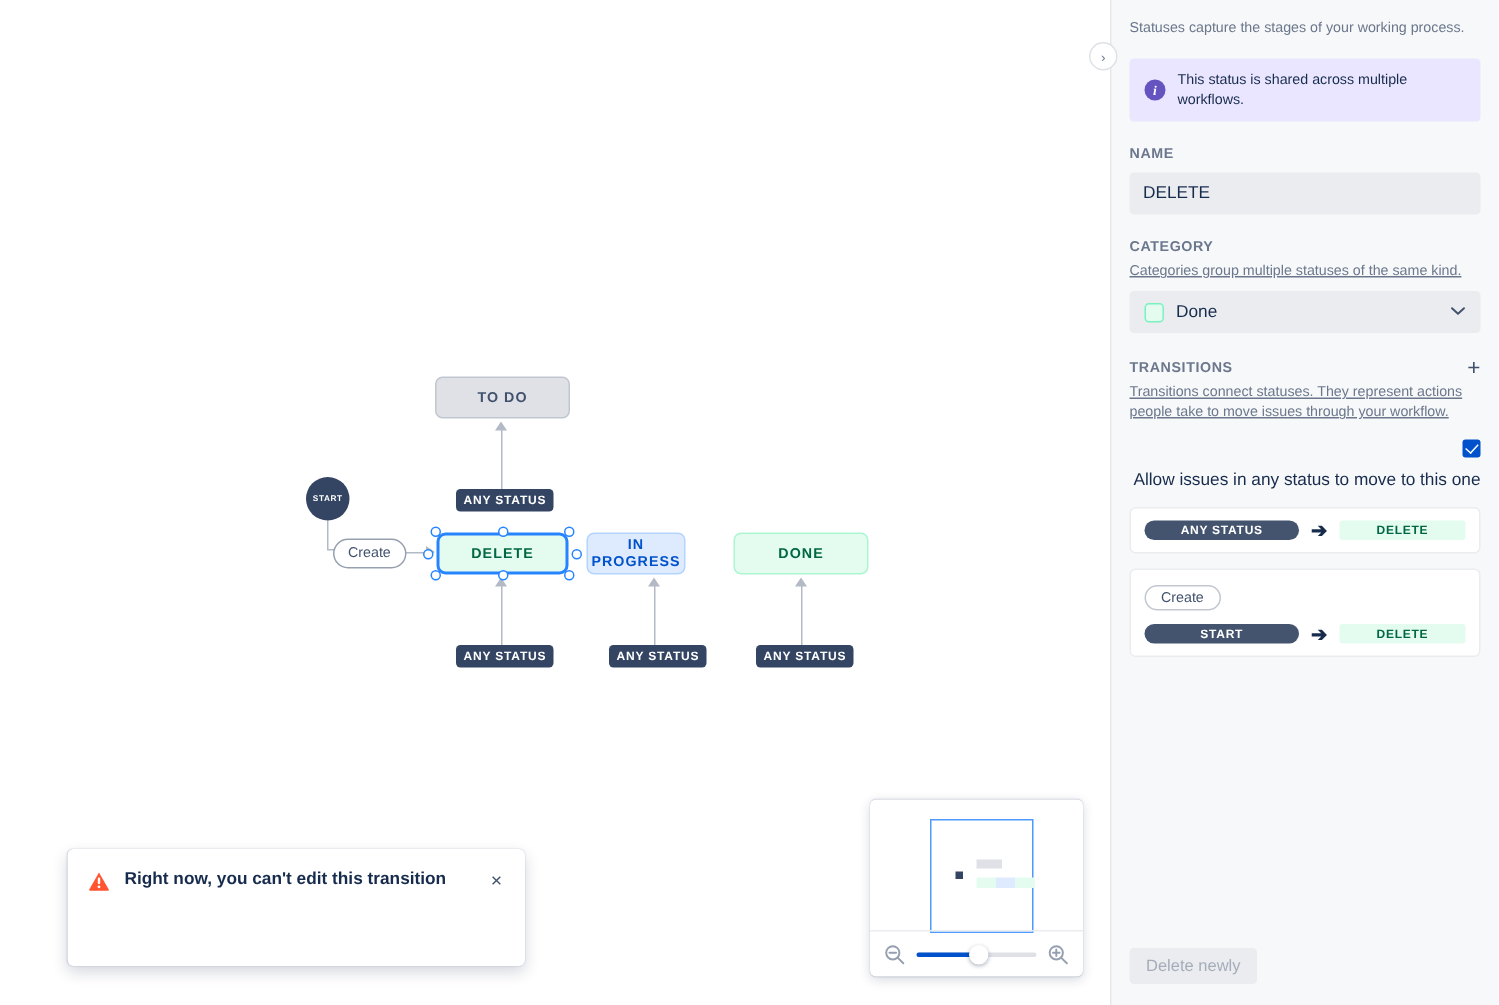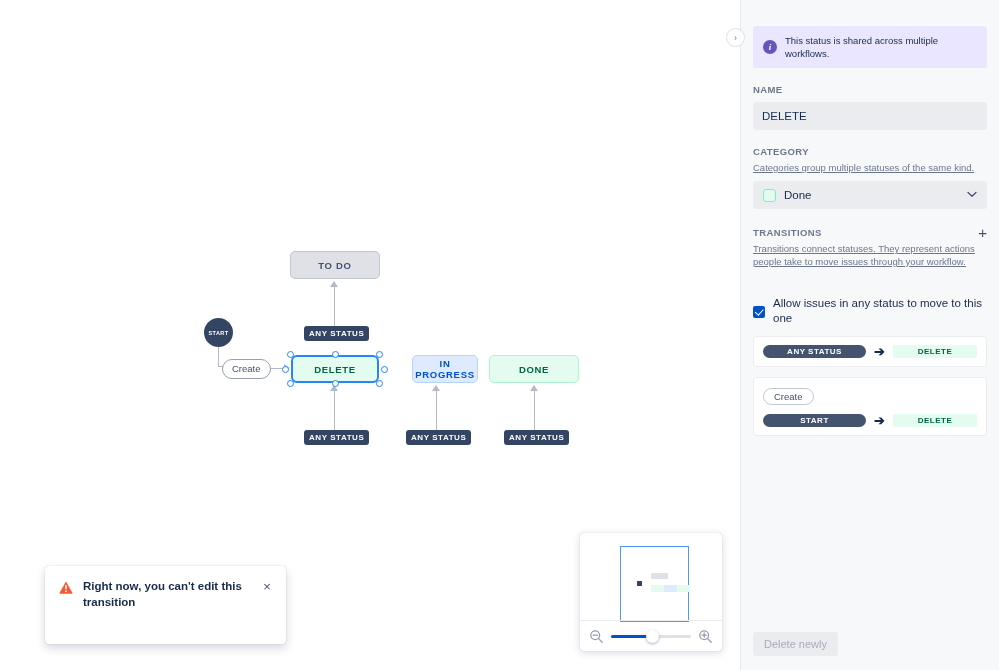--- a/index.html
+++ b/index.html
@@ -27,21 +27,21 @@
     display: flex; align-items: center; justify-content: center;
     font-size: 9.5px; font-weight: 700;
     letter-spacing: 0.7px;
     text-align: center;
   }
   .node-todo {
     left: 290px; top: 251px; width: 90px;
     background: #dfe1e6; border: 1px solid #c1c7d0; color: #42526e;
   }
   .node-inprogress {
-    left: 412px; top: 355px; width: 66px;
+    left: 391px; top: 355px; width: 66px;
     background: #deebff; border: 1px solid #b3d4ff; color: #0052cc;
   }
   .node-done {
     left: 489px; top: 355px; width: 90px;
     background: #e3fcef; border: 1px solid #abf5d1; color: #006644;
   }
 
   
   .node-delete-wrap {
     position: absolute; left: 291px; top: 355px; width: 88px; height: 28px;
@@ -114,21 +114,21 @@
   .arrowhead-r {
     position: absolute; width: 0; height: 0;
     border-top: 4px solid transparent;
     border-bottom: 4px solid transparent;
     border-left: 6px solid #b3bac5;
   }
 
   
   .toast {
     position: absolute; left: 45px; top: 566px;
-    width: 241px; height: 78px;
+    width: 305px; height: 78px;
     background: #ffffff;
     border-radius: 4px;
     box-shadow: 0 4px 10px rgba(9,30,66,.18), 0 0 1px rgba(9,30,66,.28);
     padding: 12px 12px 12px 14px;
     display: flex; gap: 10px;
   }
   .toast-icon {
     flex: 0 0 auto; width: 14px; height: 14px; margin-top: 3px;
     position: relative;
   }
@@ -263,22 +263,22 @@
   }
   .trans-title {
     font-size: 9.5px; font-weight: 700; color: #6b778c; letter-spacing: .4px;
   }
   .plus-btn {
     color: #42526e; font-size: 15px; line-height: 11px;
     cursor: pointer; font-weight: 300;
   }
 
   .check-row {
-    margin-top: 28px;
-    display: flex; gap: 8px; align-items: center;
+    margin-top: 10px;
+    display: flex; gap: 8px; align-items: flex-end; flex-direction: column;
   }
   .checkbox {
     flex: 0 0 auto; width: 12px; height: 12px; margin-top: 2px;
     background: #0052cc; border-radius: 2px;
     position: relative;
   }
   .checkbox:after {
     content: ""; position: absolute; left: 3.5px; top: 1px;
     width: 3.5px; height: 6.5px;
     border: solid #ffffff; border-width: 0 1.7px 1.7px 0;
@@ -436,20 +436,21 @@
           <line x1="6.2" y1="4" x2="6.2" y2="8.4" stroke="#42526e" stroke-width="1.3" stroke-linecap="round"></line>
         </svg>
       </div>
     </div>
   </div>
 
   <div class="sidebar">
 
     <div class="collapse-btn">›</div>
 
+    <div class="sb-sub">Statuses capture the stages of your working process.</div>
 
     <div class="info-banner">
       <div class="info-icon">i</div>
       <div class="info-text">This status is shared across multiple workflows.</div>
     </div>
 
     <div class="field-label">NAME</div>
     <div class="name-input">
       <span>DELETE</span>
     </div>

